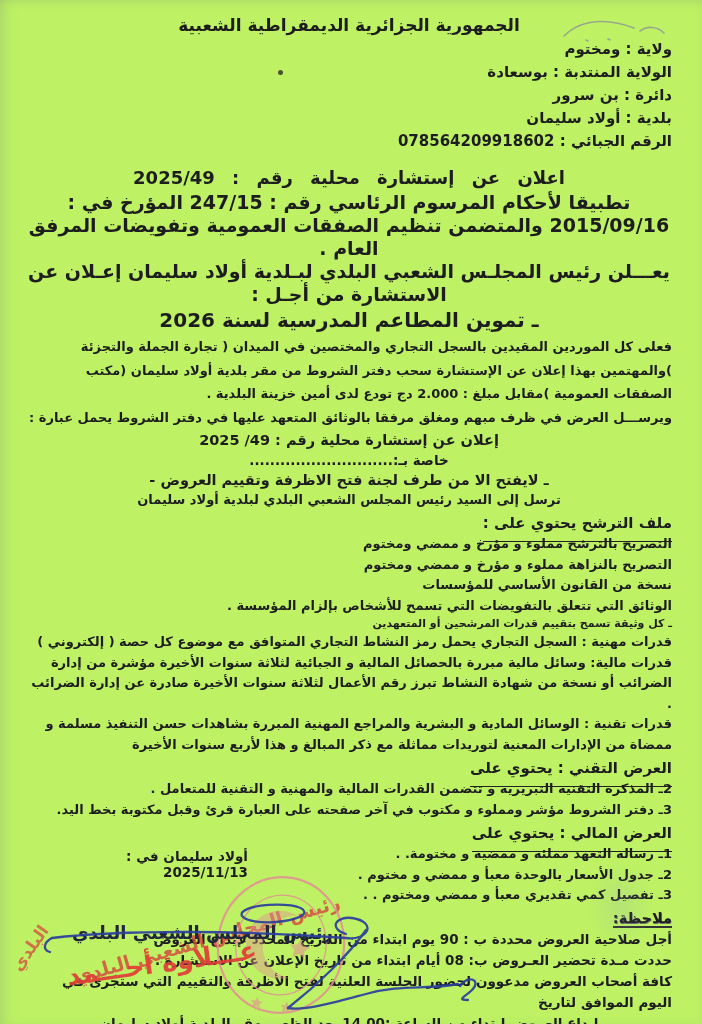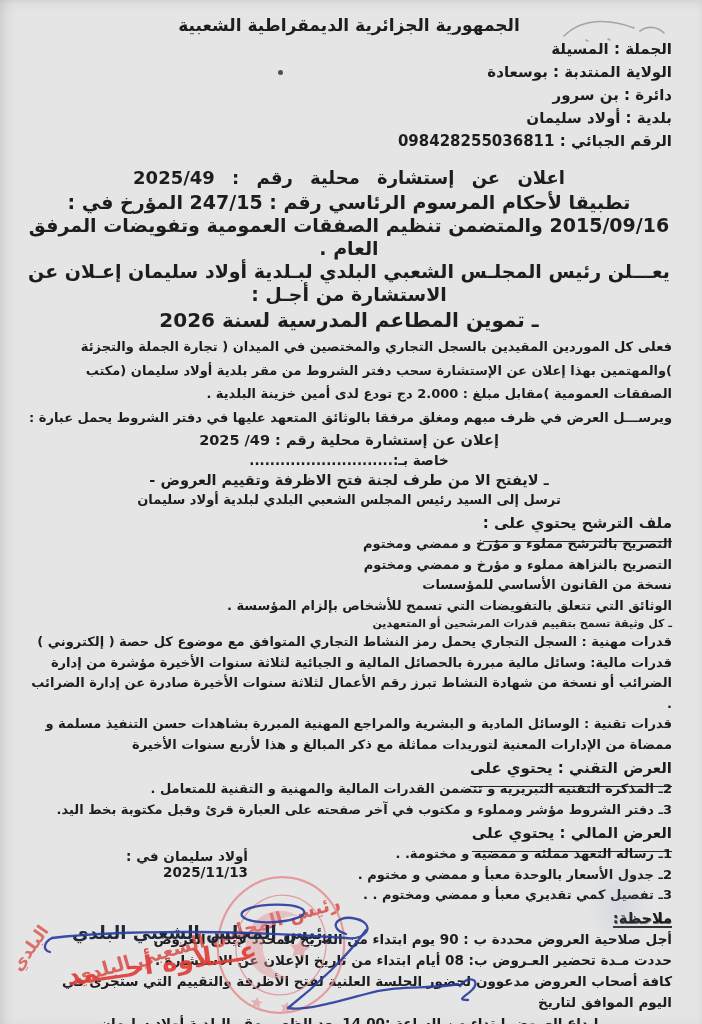--- a/index.html
+++ b/index.html
@@ -1,18 +1,18 @@
 <!DOCTYPE html>
 <html lang="ar" dir="rtl"><head>
 <meta charset="utf-8">
 <style>
   html,body{margin:0;padding:0;background:#ffffff;}
   .page{
     width:702px;height:1024px;position:relative;overflow:hidden;
-    background:#e5e5e5;direction:rtl;color:#1d1d1f;
+    background:#bef264;direction:rtl;color:#1d1d1f;
     font-family:"DejaVu Sans",sans-serif;font-weight:700;
   }
   .scan-overlay{position:absolute;inset:0;pointer-events:none;
     box-shadow:inset 10px 0 16px -9px rgba(110,115,125,.30), inset -4px 0 10px -7px rgba(110,115,125,.14), inset 0 8px 14px -10px rgba(120,125,135,.25);}
   .content{padding:12px 30px 0 26px;}
   .republic{font-size:17px;line-height:26px;text-align:center;}
   .admin-line{font-size:15px;line-height:23px;text-align:right;}
   .main-title{font-size:18px;line-height:27px;margin-top:11px;text-align:center;font-weight:600;word-spacing:11px;}
   .intro-line{font-size:19px;line-height:23px;text-align:center;}
   .subject{font-size:20px;line-height:29px;text-align:center;}
@@ -48,25 +48,25 @@
 </style>
 </head>
 <body>
 
 <div class="page">
 
   <div class="content">
     <div class="republic">الجمهورية الجزائرية الديمقراطية الشعبية</div>
 
     <div>
-      <div class="admin-line">الجملة : المسيلة</div>
+      <div class="admin-line">ولاية : ومختوم</div>
       <div class="admin-line">الولاية المنتدبة : بوسعادة</div>
       <div class="admin-line">دائرة : بن سرور</div>
       <div class="admin-line">بلدية : أولاد سليمان</div>
-      <div class="admin-line">الرقم الجبائي : 098428255036811</div>
+      <div class="admin-line">الرقم الجبائي : 078564209918602</div>
     </div>
 
     <div class="main-title">اعلان عن إستشارة محلية رقم : 2025/49</div>
 
     <div class="intro-line">تطبيقا لأحكام المرسوم الرئاسي رقم : 247/15 المؤرخ في : 2015/09/16 والمتضمن تنظيم الصفقات العمومية وتفويضات المرفق العام .</div>
     <div class="intro-line">يعـــلن رئيس المجلـس الشعبي البلدي لبـلدية أولاد سليمان إعـلان عن الاستشارة من أجـل :</div>
 
     <div class="subject">ـ تموين المطاعم المدرسية لسنة 2026</div>
 
     <div class="body-par">فعلى كل الموردين المقيدين بالسجل التجاري والمختصين في الميدان ( تجارة الجملة والتجزئة )والمهتمين بهذا إعلان عن الإستشارة سحب دفتر الشروط من مقر بلدية أولاد سليمان (مكتب الصفقات العمومية )مقابل مبلغ : 2.000 دج تودع لدى أمين خزينة البلدية .</div>

